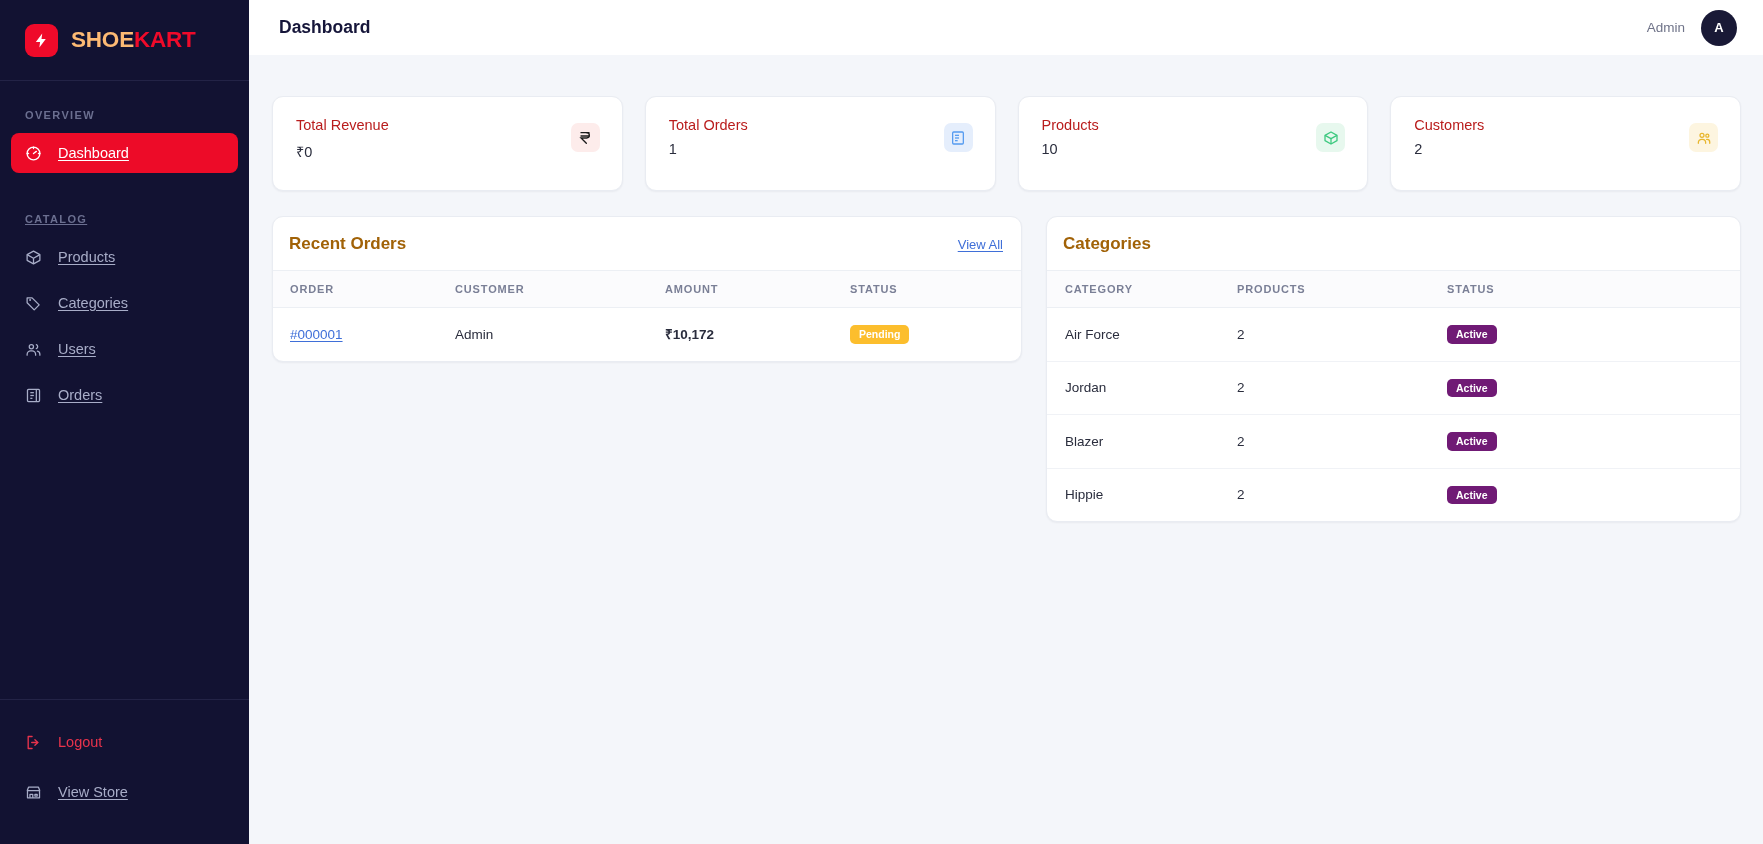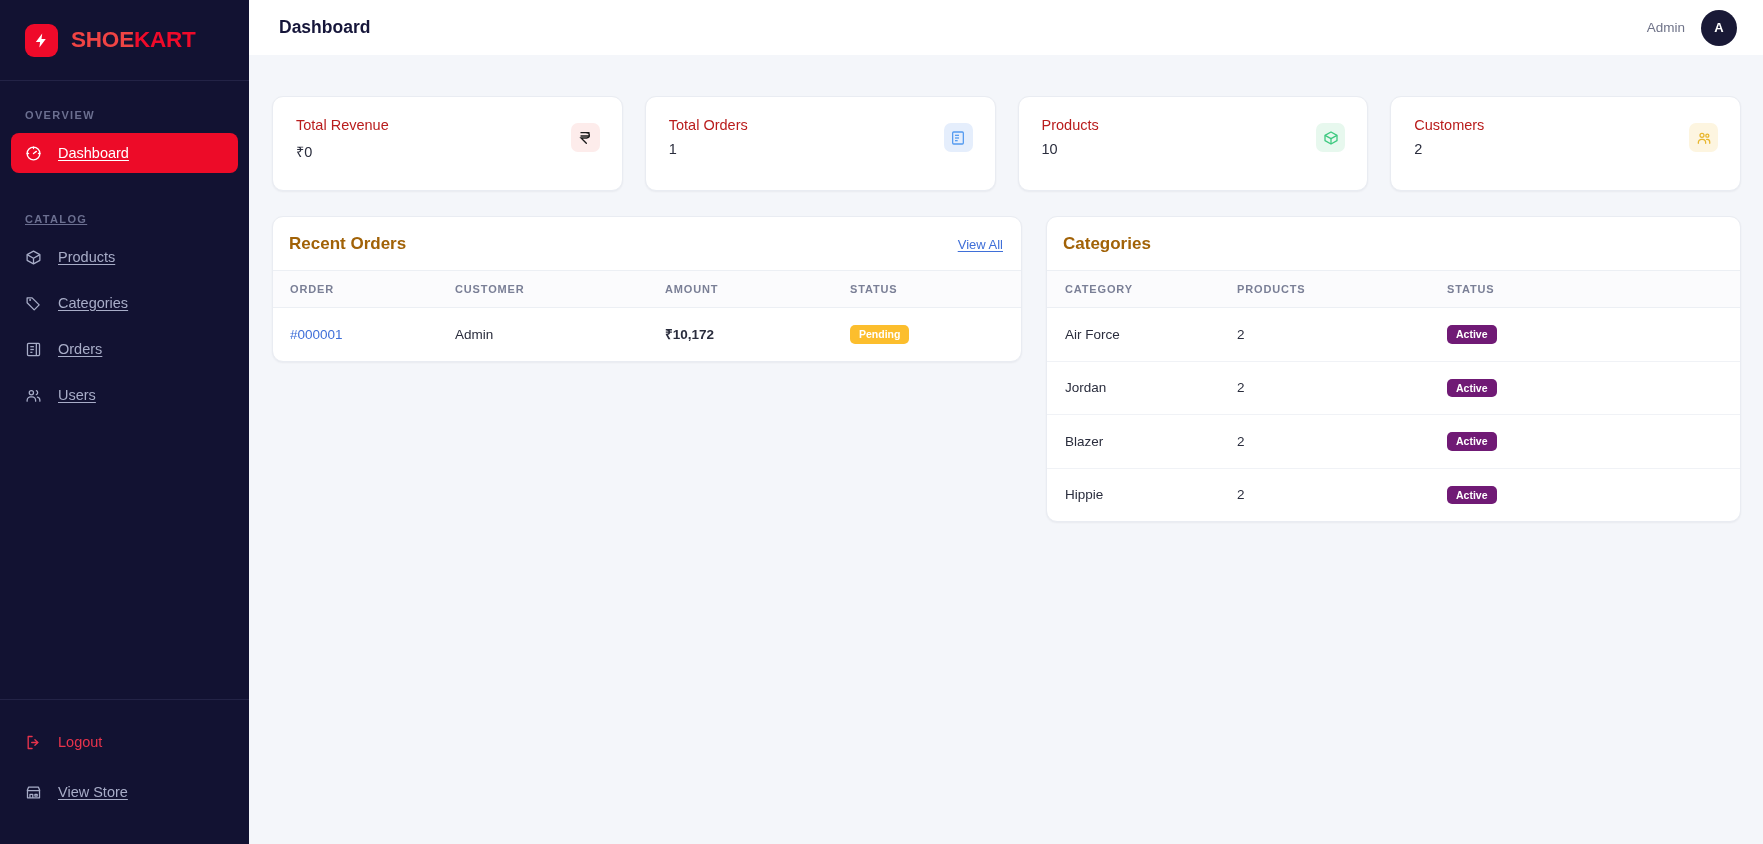--- a/index.html
+++ b/index.html
@@ -28,21 +28,21 @@
     width: 33px; height: 33px; border-radius: 9px;
     background: #ef0a2a;
     display: flex; align-items: center; justify-content: center;
     flex: 0 0 33px;
   }
   .brand-mark svg { width: 17px; height: 17px; display: block; }
   .brand-text {
     font-size: 22.5px; font-weight: bold; letter-spacing: -0.2px;
     white-space: nowrap;
   }
-  .brand-text .w1 { color: #ef4444; }
+  .brand-text .w1 { color: #fdba74; }
   .brand-text .w2 { color: #ef0a2a; }
 
   .nav { flex: 1 1 auto; padding-top: 28px; }
   .nav-section {
     font-size: 11px; font-weight: bold; letter-spacing: 1.35px;
     color: #6b6f90; padding: 0 0 12px 25px; text-transform: uppercase;
   }
   .nav-section.second { padding-top: 34px; text-decoration: underline; }
   .nav-item {
     display: flex; align-items: center; gap: 16px;
@@ -138,21 +138,21 @@
   tbody td {
     font-size: 13.5px; color: #2a2d3d;
     padding: 17px 0 17px 0;
     border-bottom: 1px solid #f0f2f6;
   }
   tbody tr:last-child td { border-bottom: none; }
 
   .orders thead th:nth-child(1), .orders tbody td:nth-child(1) { padding-left: 17px; width: 182px; }
   .orders thead th:nth-child(2), .orders tbody td:nth-child(2) { width: 210px; }
   .orders thead th:nth-child(3), .orders tbody td:nth-child(3) { width: 185px; }
-  .order-link { color: #3f6fd8; text-underline-offset: 2px; cursor: pointer; }
+  .order-link { color: #3f6fd8; text-decoration: underline; text-underline-offset: 2px; cursor: pointer; }
   .amount { font-weight: bold; }
 
   .categories thead th:nth-child(1), .categories tbody td:nth-child(1) { padding-left: 18px; width: 190px; }
   .categories thead th:nth-child(2), .categories tbody td:nth-child(2) { width: 210px; }
 
   .badge {
     display: inline-block; border-radius: 5px;
     font-size: 10.5px; font-weight: bold; color: #ffffff;
     padding: 4px 9px 4px 9px; line-height: 1;
   }
@@ -207,40 +207,40 @@
           <svg viewBox="0 0 24 24" fill="none" stroke="currentColor" stroke-width="1.8" stroke-linejoin="round">
             <path d="M3 11V4h7l10 10-7 7z"></path>
               <circle cx="7.2" cy="7.2" r="1.4" fill="currentColor" stroke="none"></circle>
           </svg>
         </span>
         <span class="lbl">Categories</span>
       </div>
 
       <div class="nav-item">
         <span>
+          <svg viewBox="0 0 24 24" fill="none" stroke="currentColor" stroke-width="1.8" stroke-linecap="round" stroke-linejoin="round">
+            <circle cx="9" cy="8" r="3"></circle>
+              <path d="M3 20v-1a5 5 0 0 1 5-5h2a5 5 0 0 1 5 5v1"></path>
+            <path d="M16 5.2a3 3 0 0 1 0 5.6"></path>
+              <path d="M17.5 14.2A4.6 4.6 0 0 1 21 18.6V20"></path>
+          </svg>
+        </span>
+        <span class="lbl">Users</span>
+      </div>
+      <div class="nav-item">
+        <span>
           <svg viewBox="0 0 24 24" fill="none" stroke="currentColor" stroke-width="1.8" stroke-linejoin="round">
             <rect x="3.5" y="3.5" width="17" height="17" rx="1.5"></rect>
               <path d="M7.5 8h5"></path>
               <path d="M7.5 12h5"></path>
               <path d="M7.5 16h3"></path>
               <path d="M16 3.5v17"></path>
           </svg>
         </span>
         <span class="lbl">Orders</span>
-      </div>
-      <div class="nav-item">
-        <span>
-          <svg viewBox="0 0 24 24" fill="none" stroke="currentColor" stroke-width="1.8" stroke-linecap="round" stroke-linejoin="round">
-            <circle cx="9" cy="8" r="3"></circle>
-              <path d="M3 20v-1a5 5 0 0 1 5-5h2a5 5 0 0 1 5 5v1"></path>
-            <path d="M16 5.2a3 3 0 0 1 0 5.6"></path>
-              <path d="M17.5 14.2A4.6 4.6 0 0 1 21 18.6V20"></path>
-          </svg>
-        </span>
-        <span class="lbl">Users</span>
       </div>
 
       <div class="nav-spacer"></div>
     </nav>
 
     <div class="nav-bottom">
       <div class="nav-item logout">
         <span>
           <svg viewBox="0 0 24 24" fill="none" stroke="currentColor" stroke-width="1.9" stroke-linecap="round" stroke-linejoin="round">
             <path d="M10 3.5H4.5v17H10"></path>

